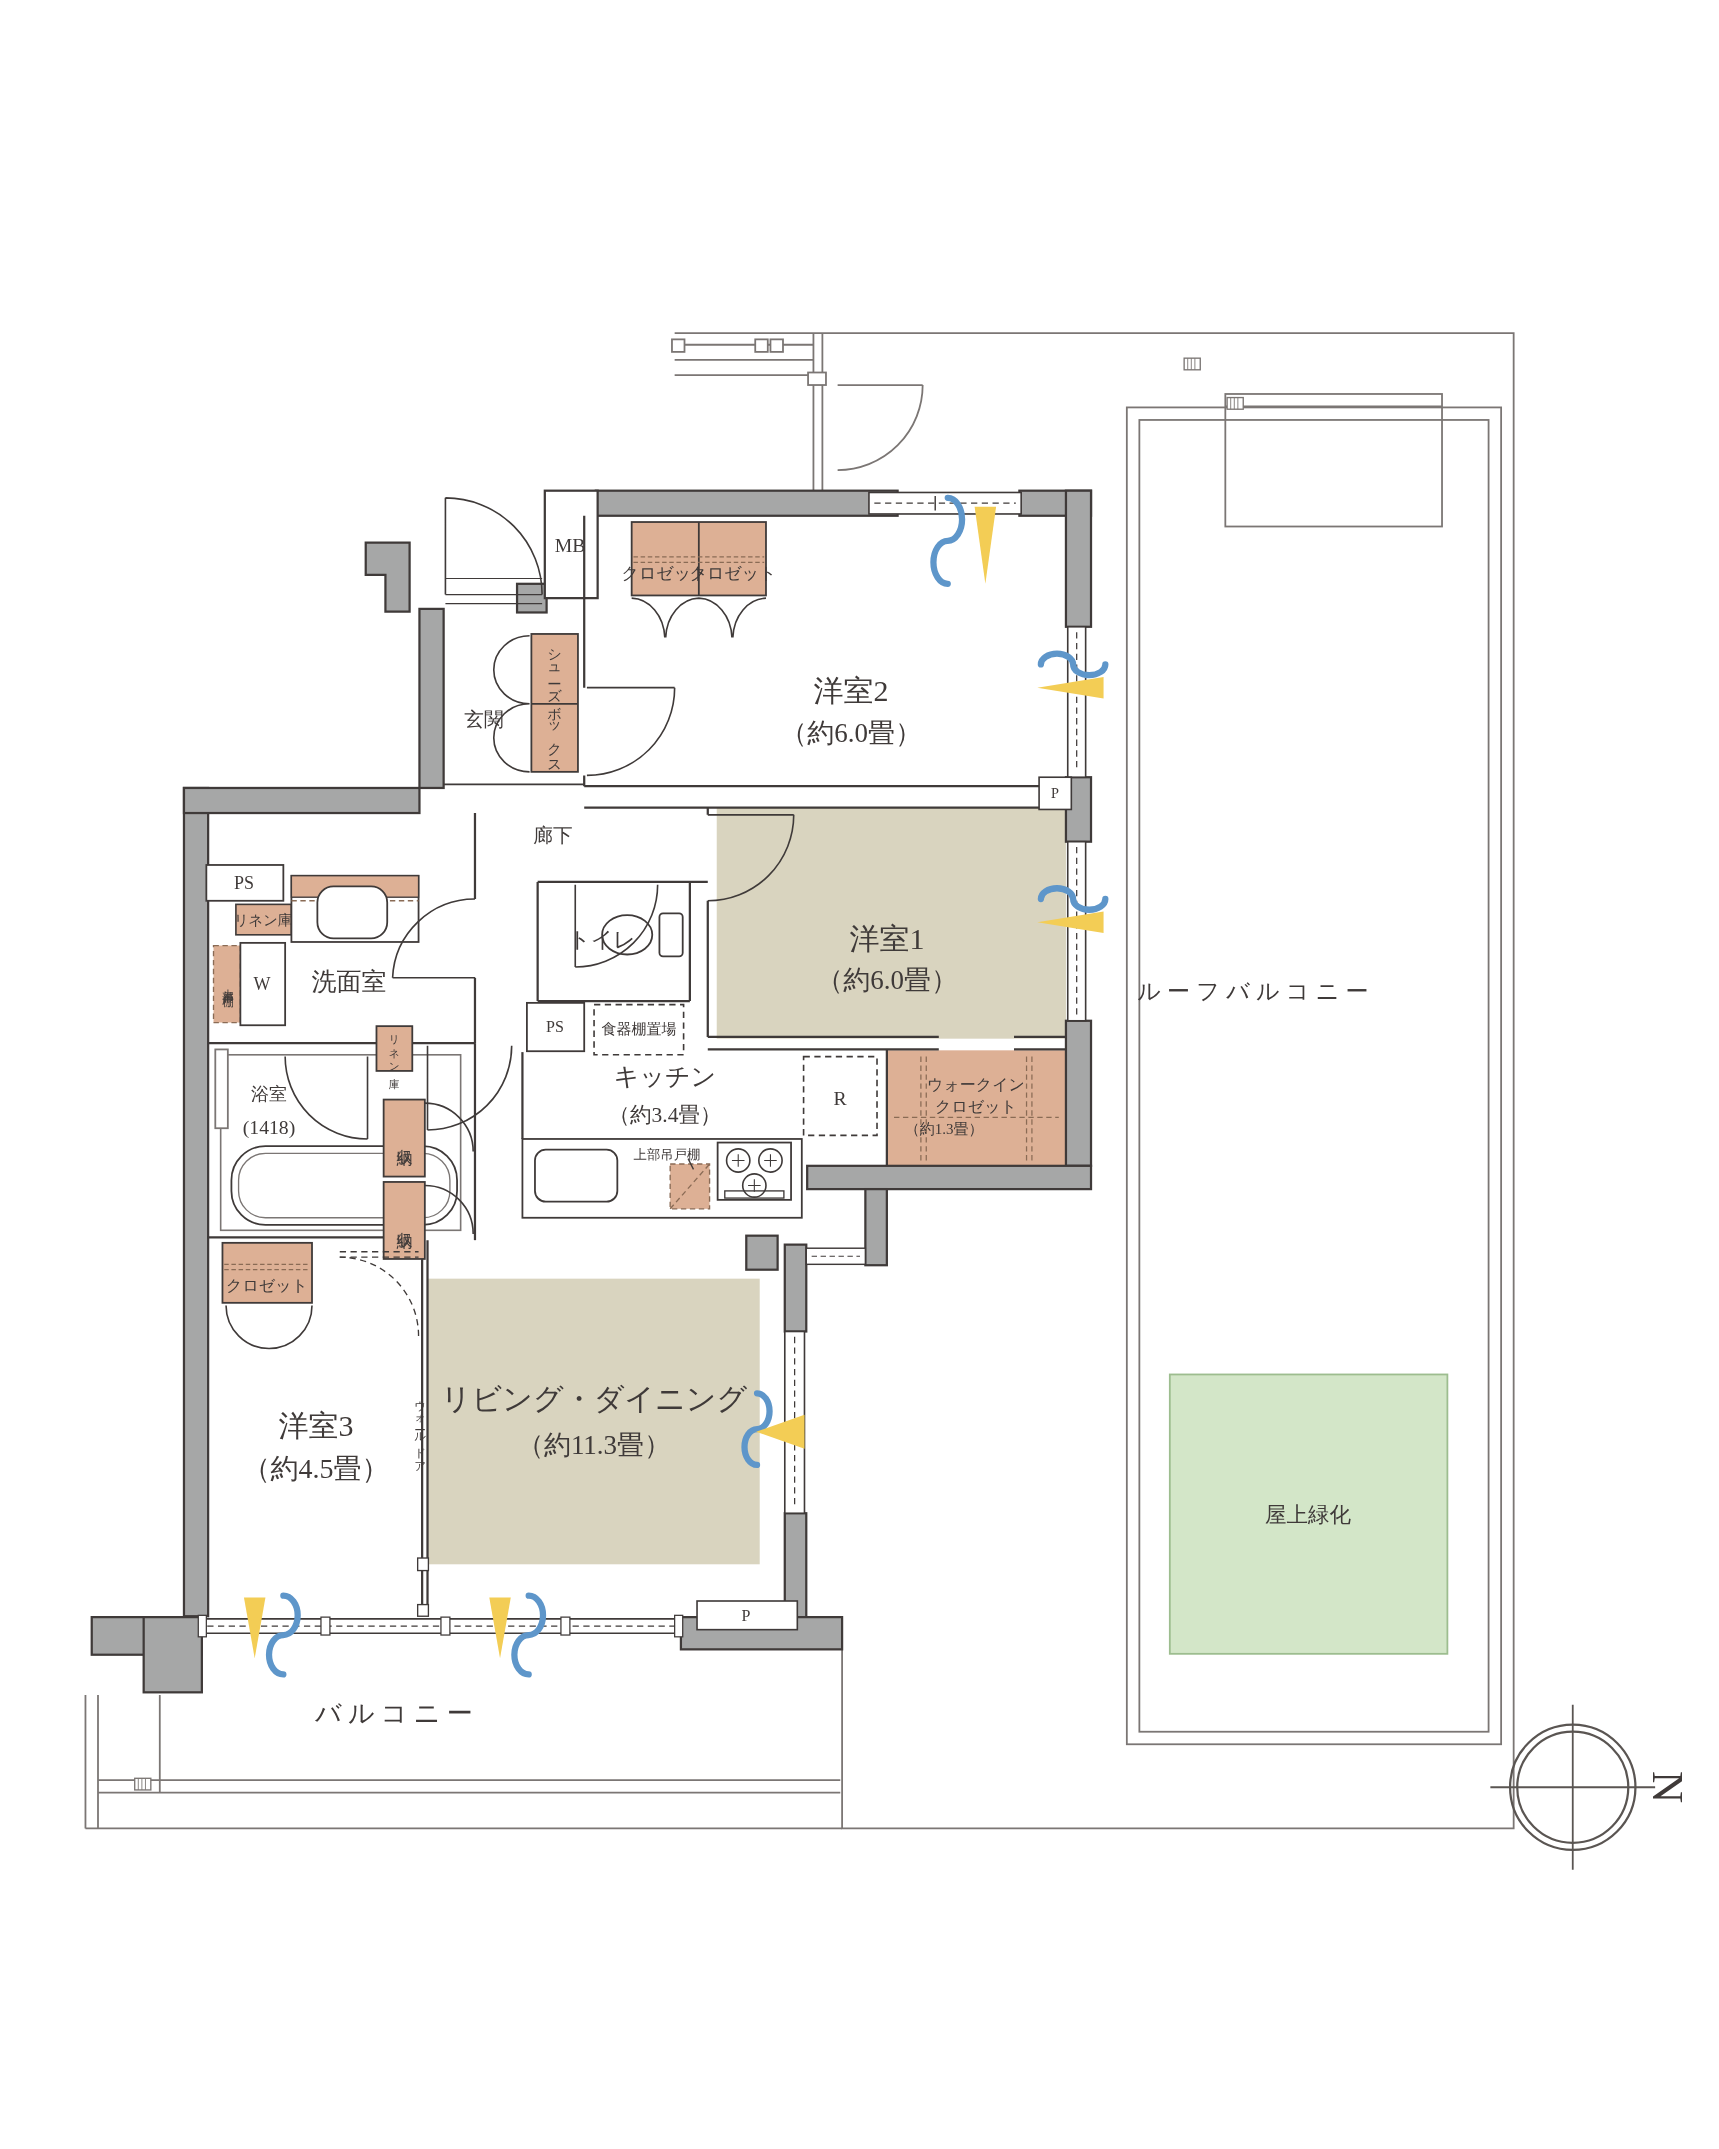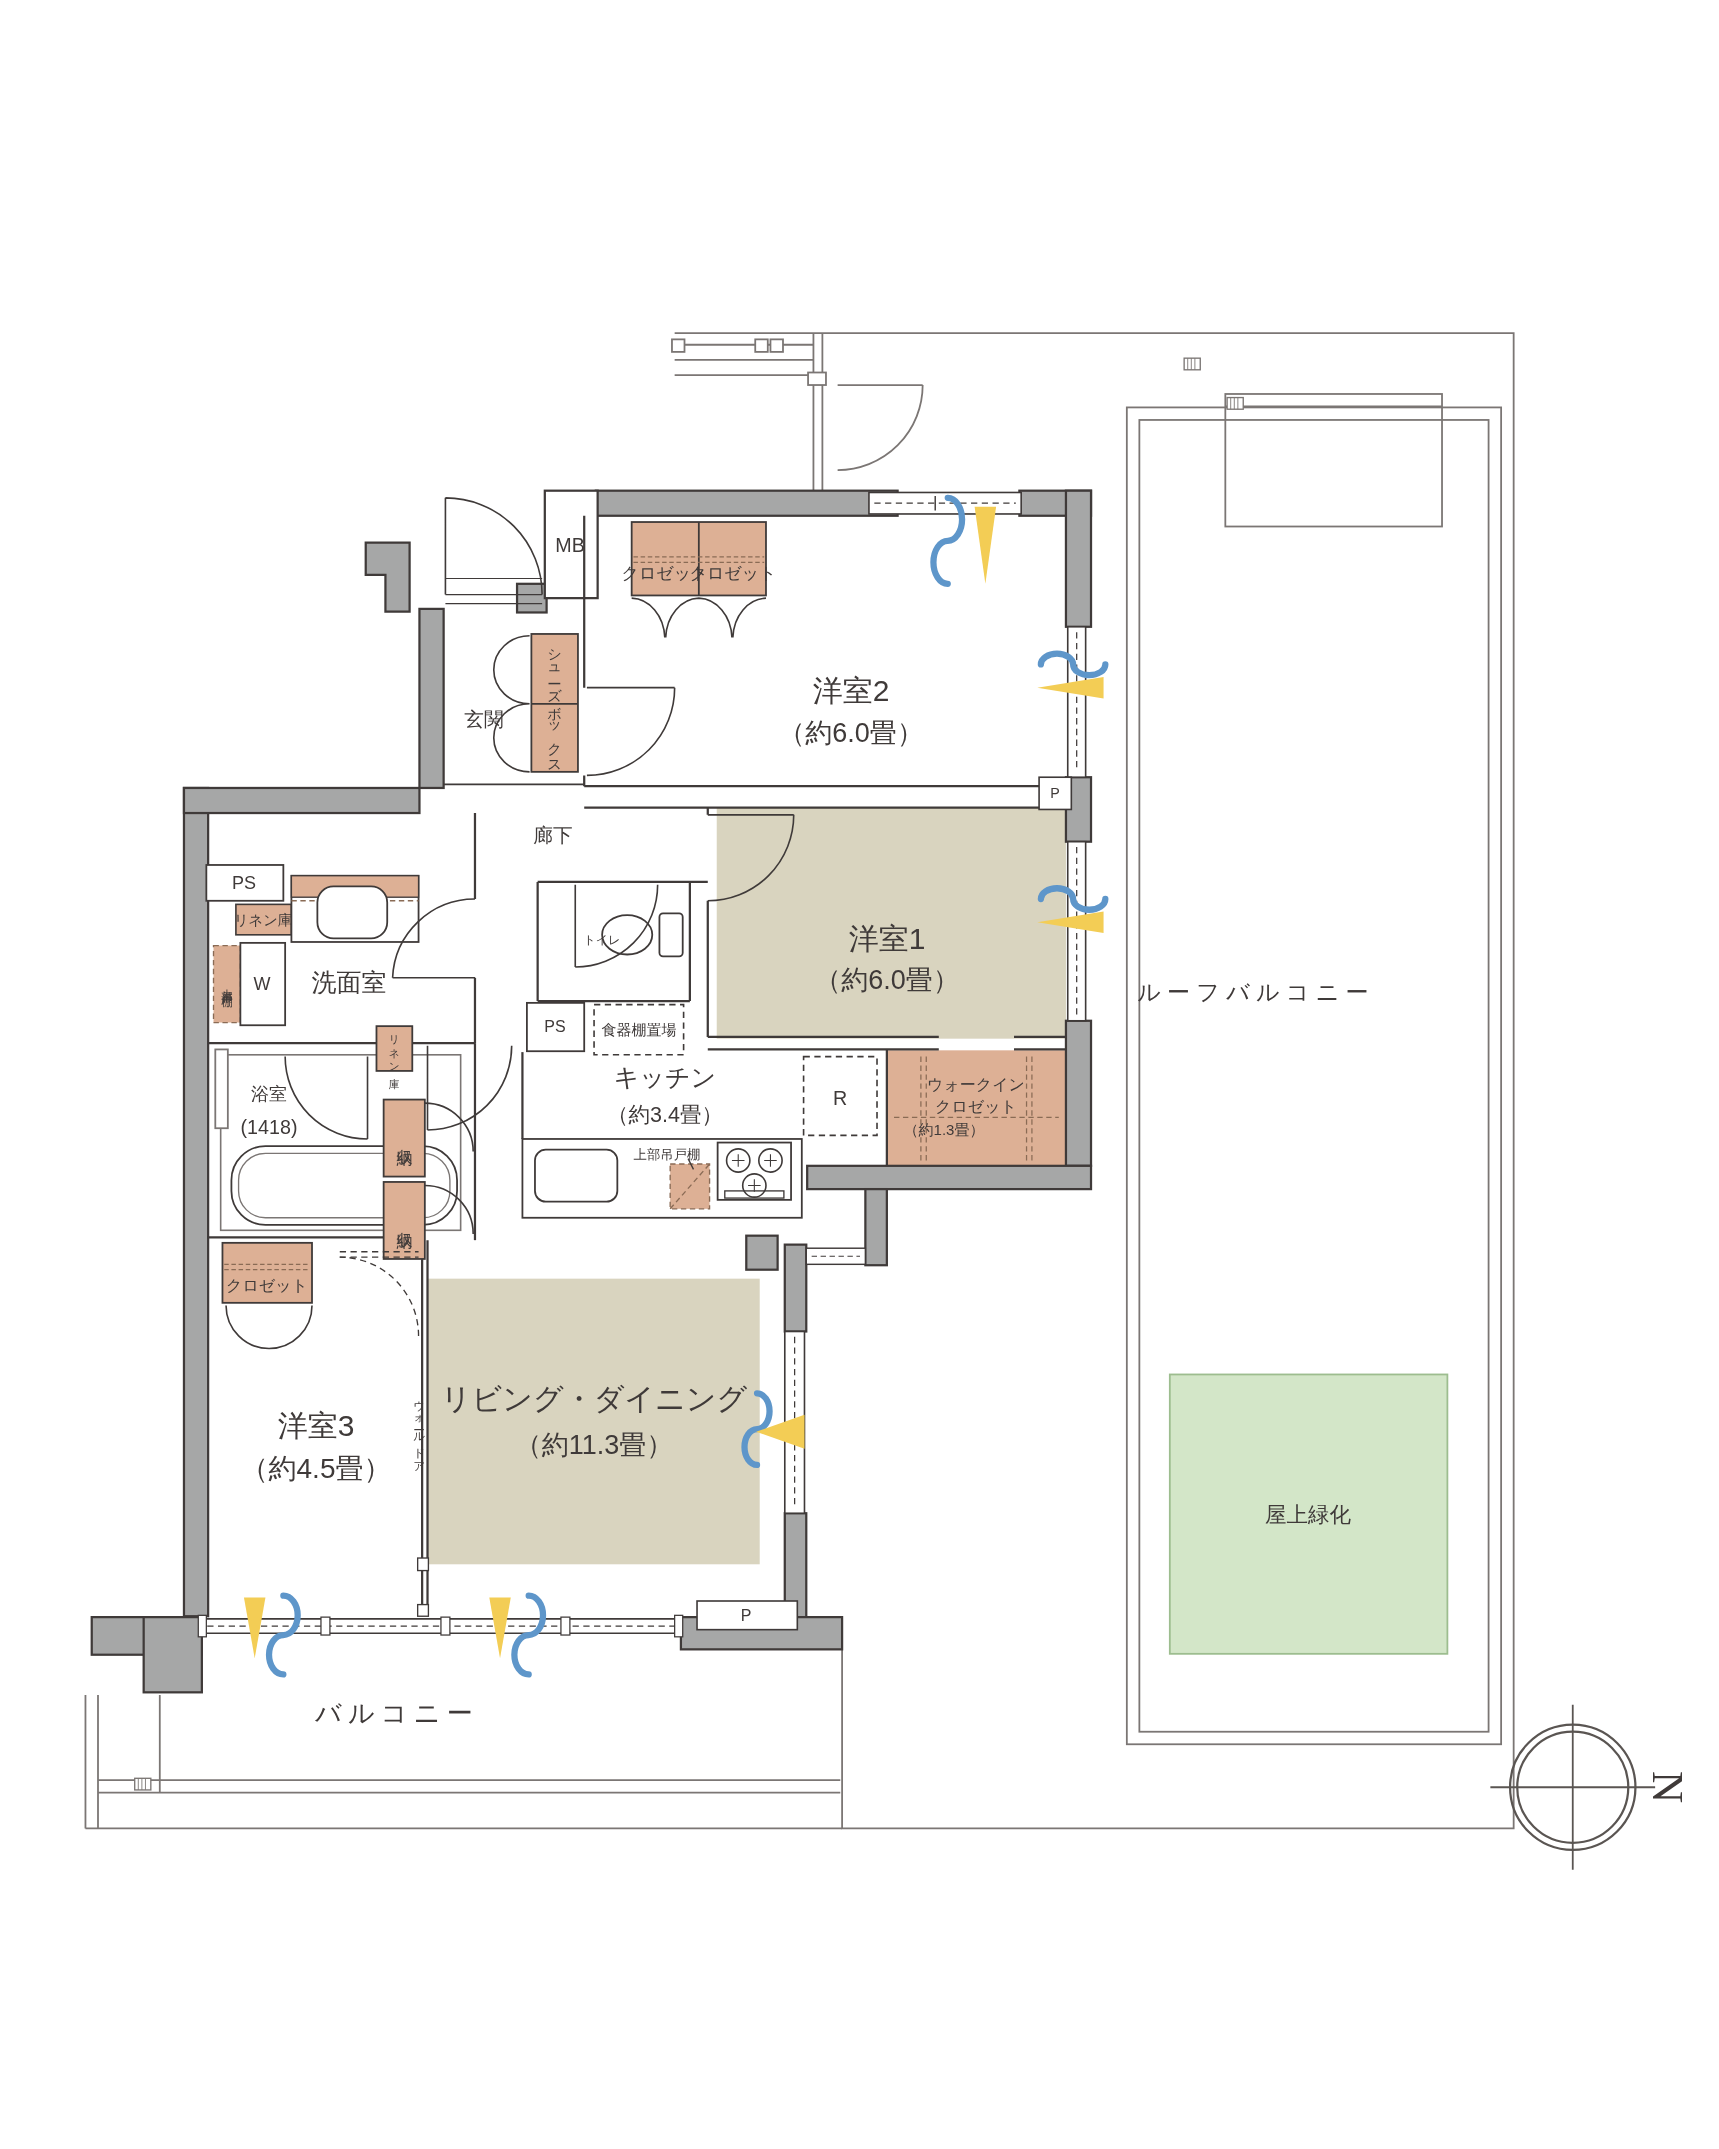--- a/index.html
+++ b/index.html
@@ -1,18 +1,18 @@
 <!DOCTYPE html>
 <html style="font-size:14.3px"><head>
 <meta charset="utf-8">
 <style>
   html,body{margin:0;padding:0;background:#ffffff;}
   #plan{position:relative;width:1720px;height:2149px;background:#ffffff;overflow:hidden;}
   #plan svg{position:absolute;left:0;top:0;}
-  .lbl{position:absolute;transform:translate(-50%,-50%);font-family:Liberation Sans, sans-serif;
+  .lbl{position:absolute;transform:translate(-50%,-50%);font-family:Liberation Serif, serif;
        color:#3f3a39;white-space:nowrap;line-height:1.05;text-align:left;}
   .v{writing-mode:vertical-rl;text-orientation:upright;letter-spacing:1.8px;}
   .ls{letter-spacing:6.3px;}
 </style>
 </head>
 <body>
 
 <div id="plan">
 <svg width="1720" height="2149" viewBox="0 0 1920 2400">
   <defs>
@@ -245,21 +245,21 @@
   <div class="lbl" style="left:851px;top:691px;font-size:30px">洋室2</div>
   <div class="lbl" style="left:851px;top:733px;font-size:27px">（約6.0畳）</div>
   <div class="lbl" style="left:887px;top:939px;font-size:30px">洋室1</div>
   <div class="lbl" style="left:887px;top:980px;font-size:27px">（約6.0畳）</div>
   <div class="lbl ls" style="left:1256px;top:992px;font-size:23px">ルーフバルコニー</div>
   <div class="lbl" style="left:244px;top:883px;font-size:18px">PS</div>
   <div class="lbl" style="left:263px;top:920px;font-size:14.3px">リネン庫</div>
   <div class="lbl v" style="left:227px;top:984px;font-size:11.6px">上部吊戸棚</div>
   <div class="lbl" style="left:262px;top:984px;font-size:18px">W</div>
   <div class="lbl" style="left:349px;top:982px;font-size:25px">洗面室</div>
-  <div class="lbl" style="left:602px;top:940px;font-size:12px">トイレ</div>
+  <div class="lbl" style="left:602px;top:940px;font-size:22px">トイレ</div>
   <div class="lbl" style="left:555px;top:1027px;font-size:16px">PS</div>
   <div class="lbl" style="left:269px;top:1094px;font-size:18px">浴室</div>
   <div class="lbl" style="left:269px;top:1127px;font-size:19.7px">(1418)</div>
   <div class="lbl v" style="left:394px;top:1049px;font-size:10.7px">リネン庫</div>
   <div class="lbl v" style="left:404px;top:1138px;font-size:16px">収納</div>
   <div class="lbl v" style="left:404px;top:1221px;font-size:16px">収納</div>
   <div class="lbl" style="left:665px;top:1077px;font-size:25px">キッチン</div>
   <div class="lbl" style="left:665px;top:1115px;font-size:21.5px">（約3.4畳）</div>
   <div class="lbl" style="left:639px;top:1030px;font-size:15px">食器棚置場</div>
   <div class="lbl" style="left:840px;top:1098px;font-size:19.7px">R</div>

